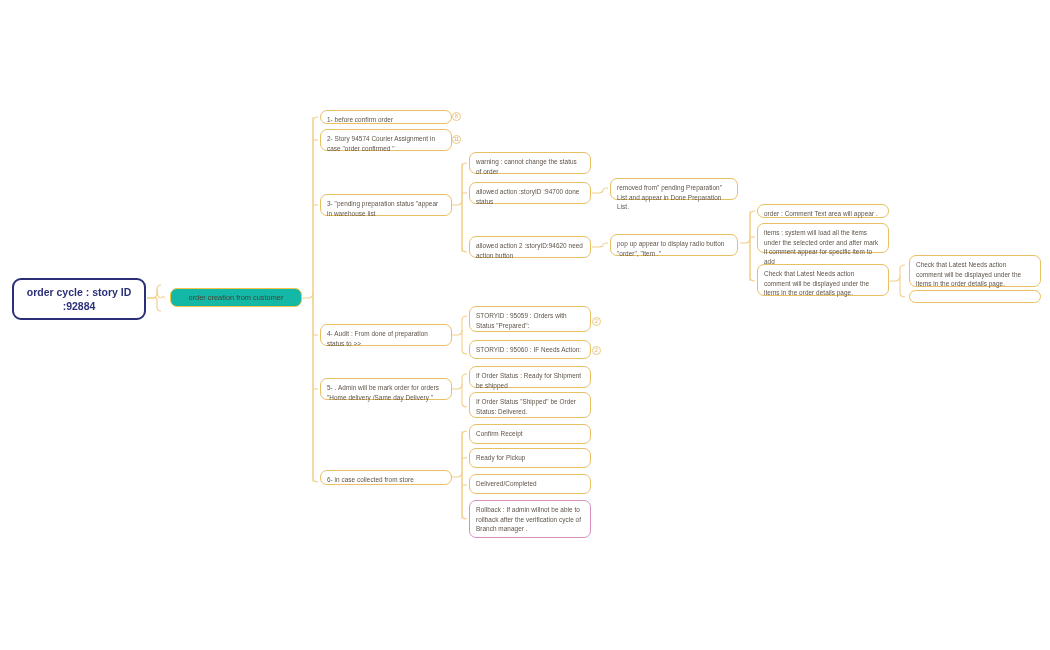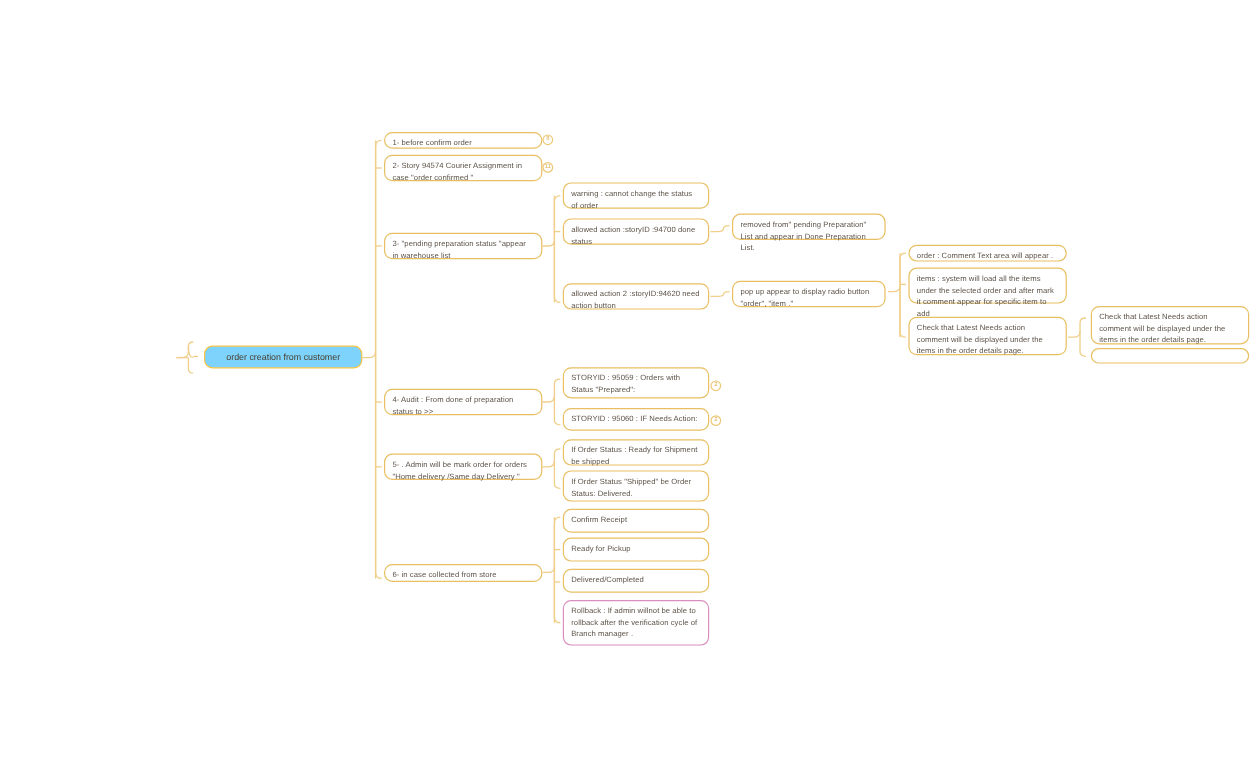--- a/index.html
+++ b/index.html
@@ -40,21 +40,21 @@
     font-size:10.5px;
     line-height:1.35;
     display:flex;align-items:center;justify-content:center;
     text-align:center;
     padding:4px 6px;
   }
   
   .lvl1{
     position:absolute;
     box-sizing:border-box;
-    background:#7dd3fc;
+    background:#14b8a6;
     border:1px solid #f6c445;
     border-radius:7px;
     color:#4a4132;
     font-size:7.4px;
     display:flex;align-items:center;justify-content:center;
     text-align:center;
     padding:3px 8px;
   }
 
   
@@ -127,20 +127,23 @@
 
       <path d="M452,477 L457,477 Q462,477 462,472 L462,436 Q462,431 467,431"></path>
       <path d="M462,482 L462,514 Q462,519 467,519"></path>
       <path d="M462,472 L462,482"></path>
       <path d="M462,431 L462,519"></path>
       <path d="M462,458 L467,458"></path>
       <path d="M462,485 L467,485"></path>
     </g>
   </svg>
 
+  <div class="root" style="left:12px;top:278px;width:134px;height:42px;">
+    <span>order cycle : story ID :92884</span>
+  </div>
 
   <div class="lvl1" style="left:170px;top:288px;width:132px;height:19px;">
     <span>order creation  from customer</span>
   </div>
 
   <div class="node" style="left:320px;top:110px;width:132px;height:14px;">
     <span>1- before confirm order</span>
   </div>
   <div class="badge" style="left:452px;top:112px;">
     <span>8</span>

